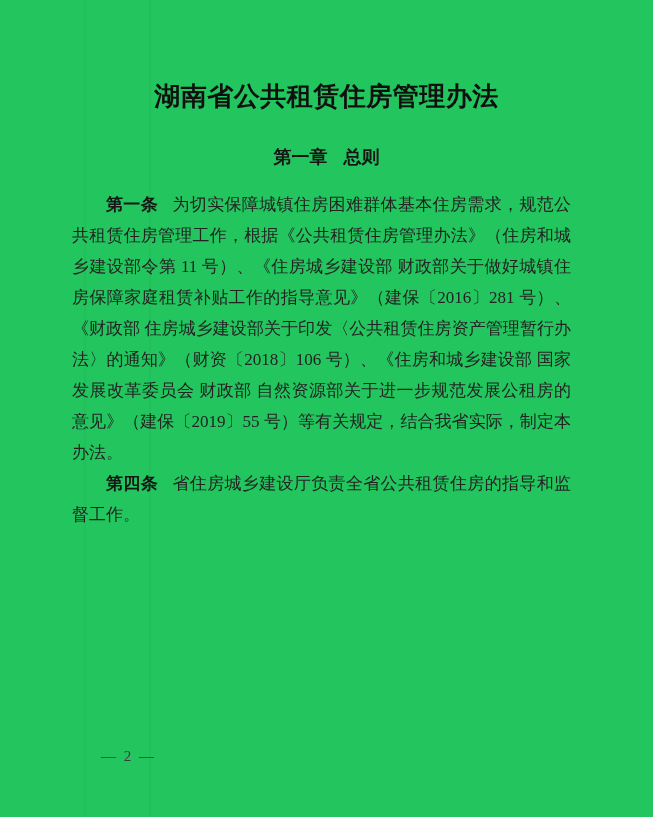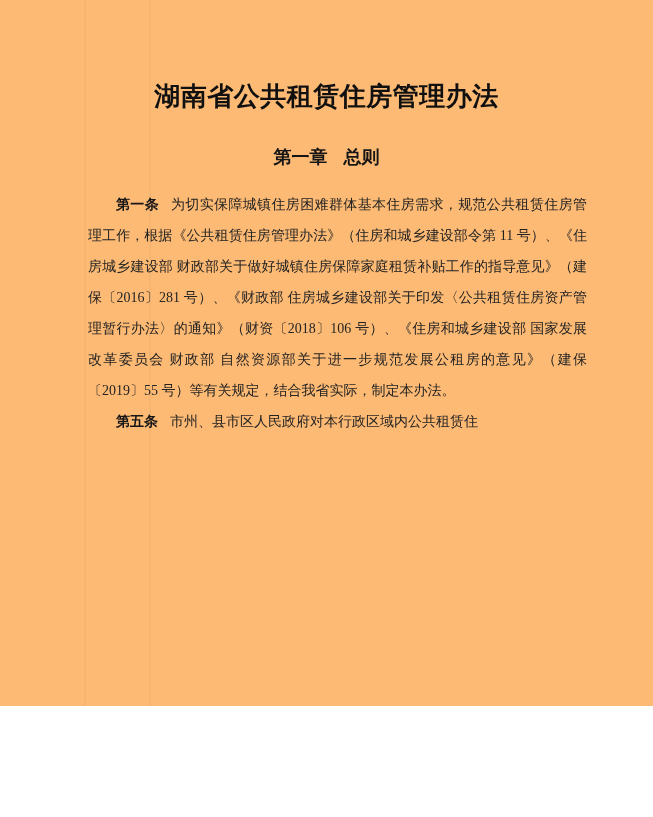--- a/index.html
+++ b/index.html
@@ -1,21 +1,21 @@
 <!DOCTYPE html>
 <html><head>
 <meta charset="utf-8">
 <style>
   html, body { margin: 0; padding: 0; background: #ffffff; }
 
   .page {
     position: relative;
     width: 653px;
-    height: 706px;
-    background: #fdba74;
+    height: 817px;
+    background: #22c55e;
     font-family: "Liberation Serif", serif;
     color: #232323;
     overflow: hidden;
     box-sizing: border-box;
   }
 
   
   .fold-line {
     position: absolute;
     top: 0; bottom: 0;
@@ -43,24 +43,24 @@
     text-align: center;
     font-family: Liberation Serif, serif;
     font-weight: bold;
     font-size: 18px;
     color: #151515;
   }
   .chapter-heading .chapter-number { margin-right: 0.9em; }
 
   .body-text {
     position: absolute;
-    left: 88px;
+    left: 72px;
     top: 189px;
     width: 499px;
-    font-size: 14px;
+    font-size: 17px;
     line-height: 31px;
     text-align: justify;
     color: #232323;
   }
   .body-text p.para {
     margin: 0;
     text-indent: 2em;
   }
   .article-label {
     font-family: "Liberation Sans", sans-serif;
@@ -91,20 +91,20 @@
   <div class="chapter-heading">
     <span class="chapter-number">第一章</span><span>总则</span>
   </div>
 
   <div class="body-text">
 
     <p class="para"><b class="article-label">第一条</b><span>为切实保障城镇住房困难群体基本住房需求，规范公共租赁住房管理工作，根据《公共租赁住房管理办法》（住房和城乡建设部令第 11 号）、《住房城乡建设部 财政部关于做好城镇住房保障家庭租赁补贴工作的指导意见》（建保〔2016〕281 号）、《财政部 住房城乡建设部关于印发〈公共租赁住房资产管理暂行办法〉的通知》（财资〔2018〕106 号）、《住房和城乡建设部 国家发展改革委员会 财政部 自然资源部关于进一步规范发展公租房的意见》（建保〔2019〕55 号）等有关规定，结合我省实际，制定本办法。</span></p>
 
 
 
+    <p class="para"><b class="article-label">第四条</b><span>省住房城乡建设厅负责全省公共租赁住房的指导和监督工作。</span></p>
 
-    <p class="para"><b class="article-label">第五条</b><span>市州、县市区人民政府对本行政区域内公共租赁住</span></p>
 
   </div>
 
   <div class="page-number">— 2 —</div>
 
 </div>
 
 </body></html>

